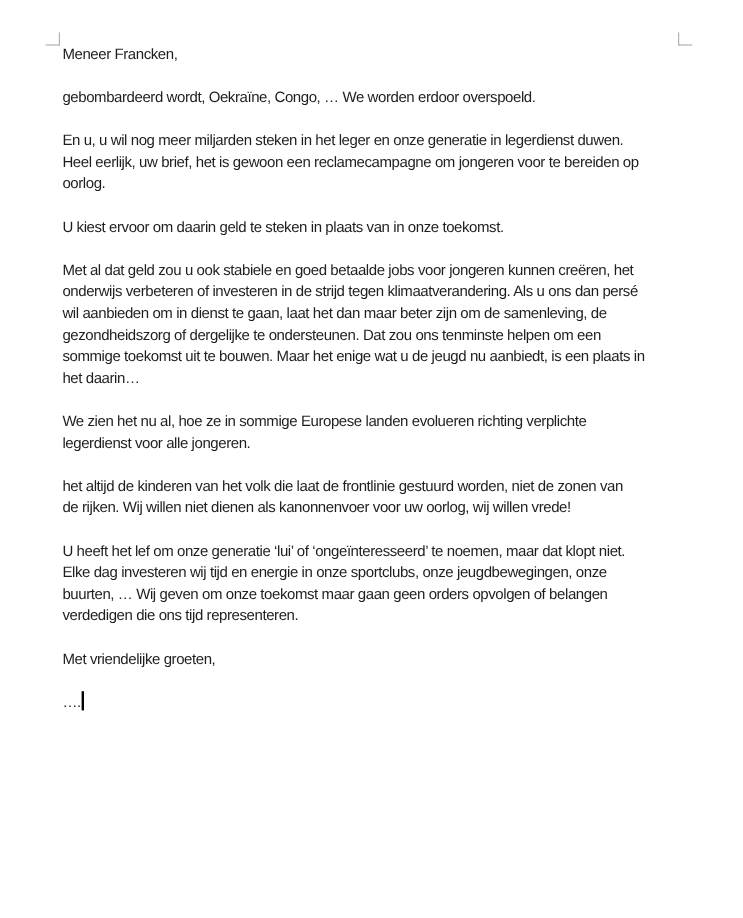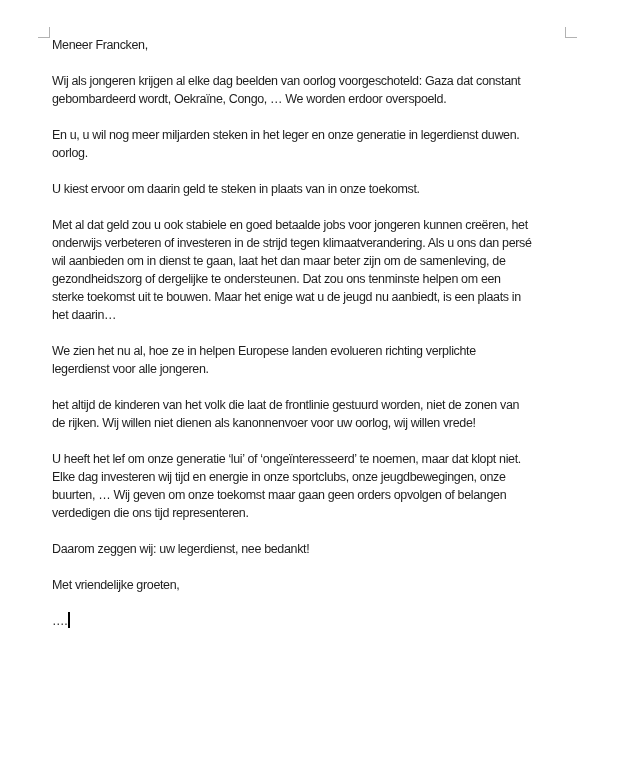--- a/index.html
+++ b/index.html
@@ -61,55 +61,52 @@
 <body>
 
 <div class="page">
   <div class="corner tl"></div>
   <div class="corner tr"></div>
   <div class="text-area">
       <div class="paragraph">
         <div class="line">Meneer Francken,</div>
       </div>
       <div class="paragraph">
-        <div class="line">Wij als jongeren krijgen al elke dag beelden van oorlog voorgeschoteld: Gaza dat constant</div>
         <div class="line">gebombardeerd wordt, Oekraïne, Congo, … We worden erdoor overspoeld.</div>
       </div>
       <div class="paragraph">
         <div class="line">En u, u wil nog meer miljarden steken in het leger en onze generatie in legerdienst duwen.</div>
+        <div class="line">Heel eerlijk, uw brief, het is gewoon een reclamecampagne om jongeren voor te bereiden op</div>
         <div class="line">oorlog.</div>
       </div>
       <div class="paragraph">
         <div class="line">U kiest ervoor om daarin geld te steken in plaats van in onze toekomst.</div>
       </div>
       <div class="paragraph">
         <div class="line">Met al dat geld zou u ook stabiele en goed betaalde jobs voor jongeren kunnen creëren, het</div>
         <div class="line">onderwijs verbeteren of investeren in de strijd tegen klimaatverandering. Als u ons dan persé</div>
         <div class="line">wil aanbieden om in dienst te gaan, laat het dan maar beter zijn om de samenleving, de</div>
         <div class="line">gezondheidszorg of dergelijke te ondersteunen. Dat zou ons tenminste helpen om een</div>
-        <div class="line">sterke toekomst uit te bouwen. Maar het enige wat u de jeugd nu aanbiedt, is een plaats in</div>
+        <div class="line">sommige toekomst uit te bouwen. Maar het enige wat u de jeugd nu aanbiedt, is een plaats in</div>
         <div class="line">het daarin…</div>
       </div>
       <div class="paragraph">
-        <div class="line">We zien het nu al, hoe ze in helpen Europese landen evolueren richting verplichte</div>
+        <div class="line">We zien het nu al, hoe ze in sommige Europese landen evolueren richting verplichte</div>
         <div class="line">legerdienst voor alle jongeren.</div>
       </div>
       <div class="paragraph">
         <div class="line">het altijd de kinderen van het volk die laat de frontlinie gestuurd worden, niet de zonen van</div>
         <div class="line">de rijken. Wij willen niet dienen als kanonnenvoer voor uw oorlog, wij willen vrede!</div>
       </div>
       <div class="paragraph">
         <div class="line">U heeft het lef om onze generatie ‘lui’ of ‘ongeïnteresseerd’ te noemen, maar dat klopt niet.</div>
         <div class="line">Elke dag investeren wij tijd en energie in onze sportclubs, onze jeugdbewegingen, onze</div>
         <div class="line">buurten, … Wij geven om onze toekomst maar gaan geen orders opvolgen of belangen</div>
         <div class="line">verdedigen die ons tijd representeren.</div>
       </div>
       <div class="paragraph">
-        <div class="line">Daarom zeggen wij: uw legerdienst, nee bedankt!</div>
-      </div>
-      <div class="paragraph">
         <div class="line">Met vriendelijke groeten,</div>
       </div>
       <div class="paragraph">
         <div class="line">….<span class="caret"></span></div>
       </div>
     </div>
 </div>
 
 </body></html>

